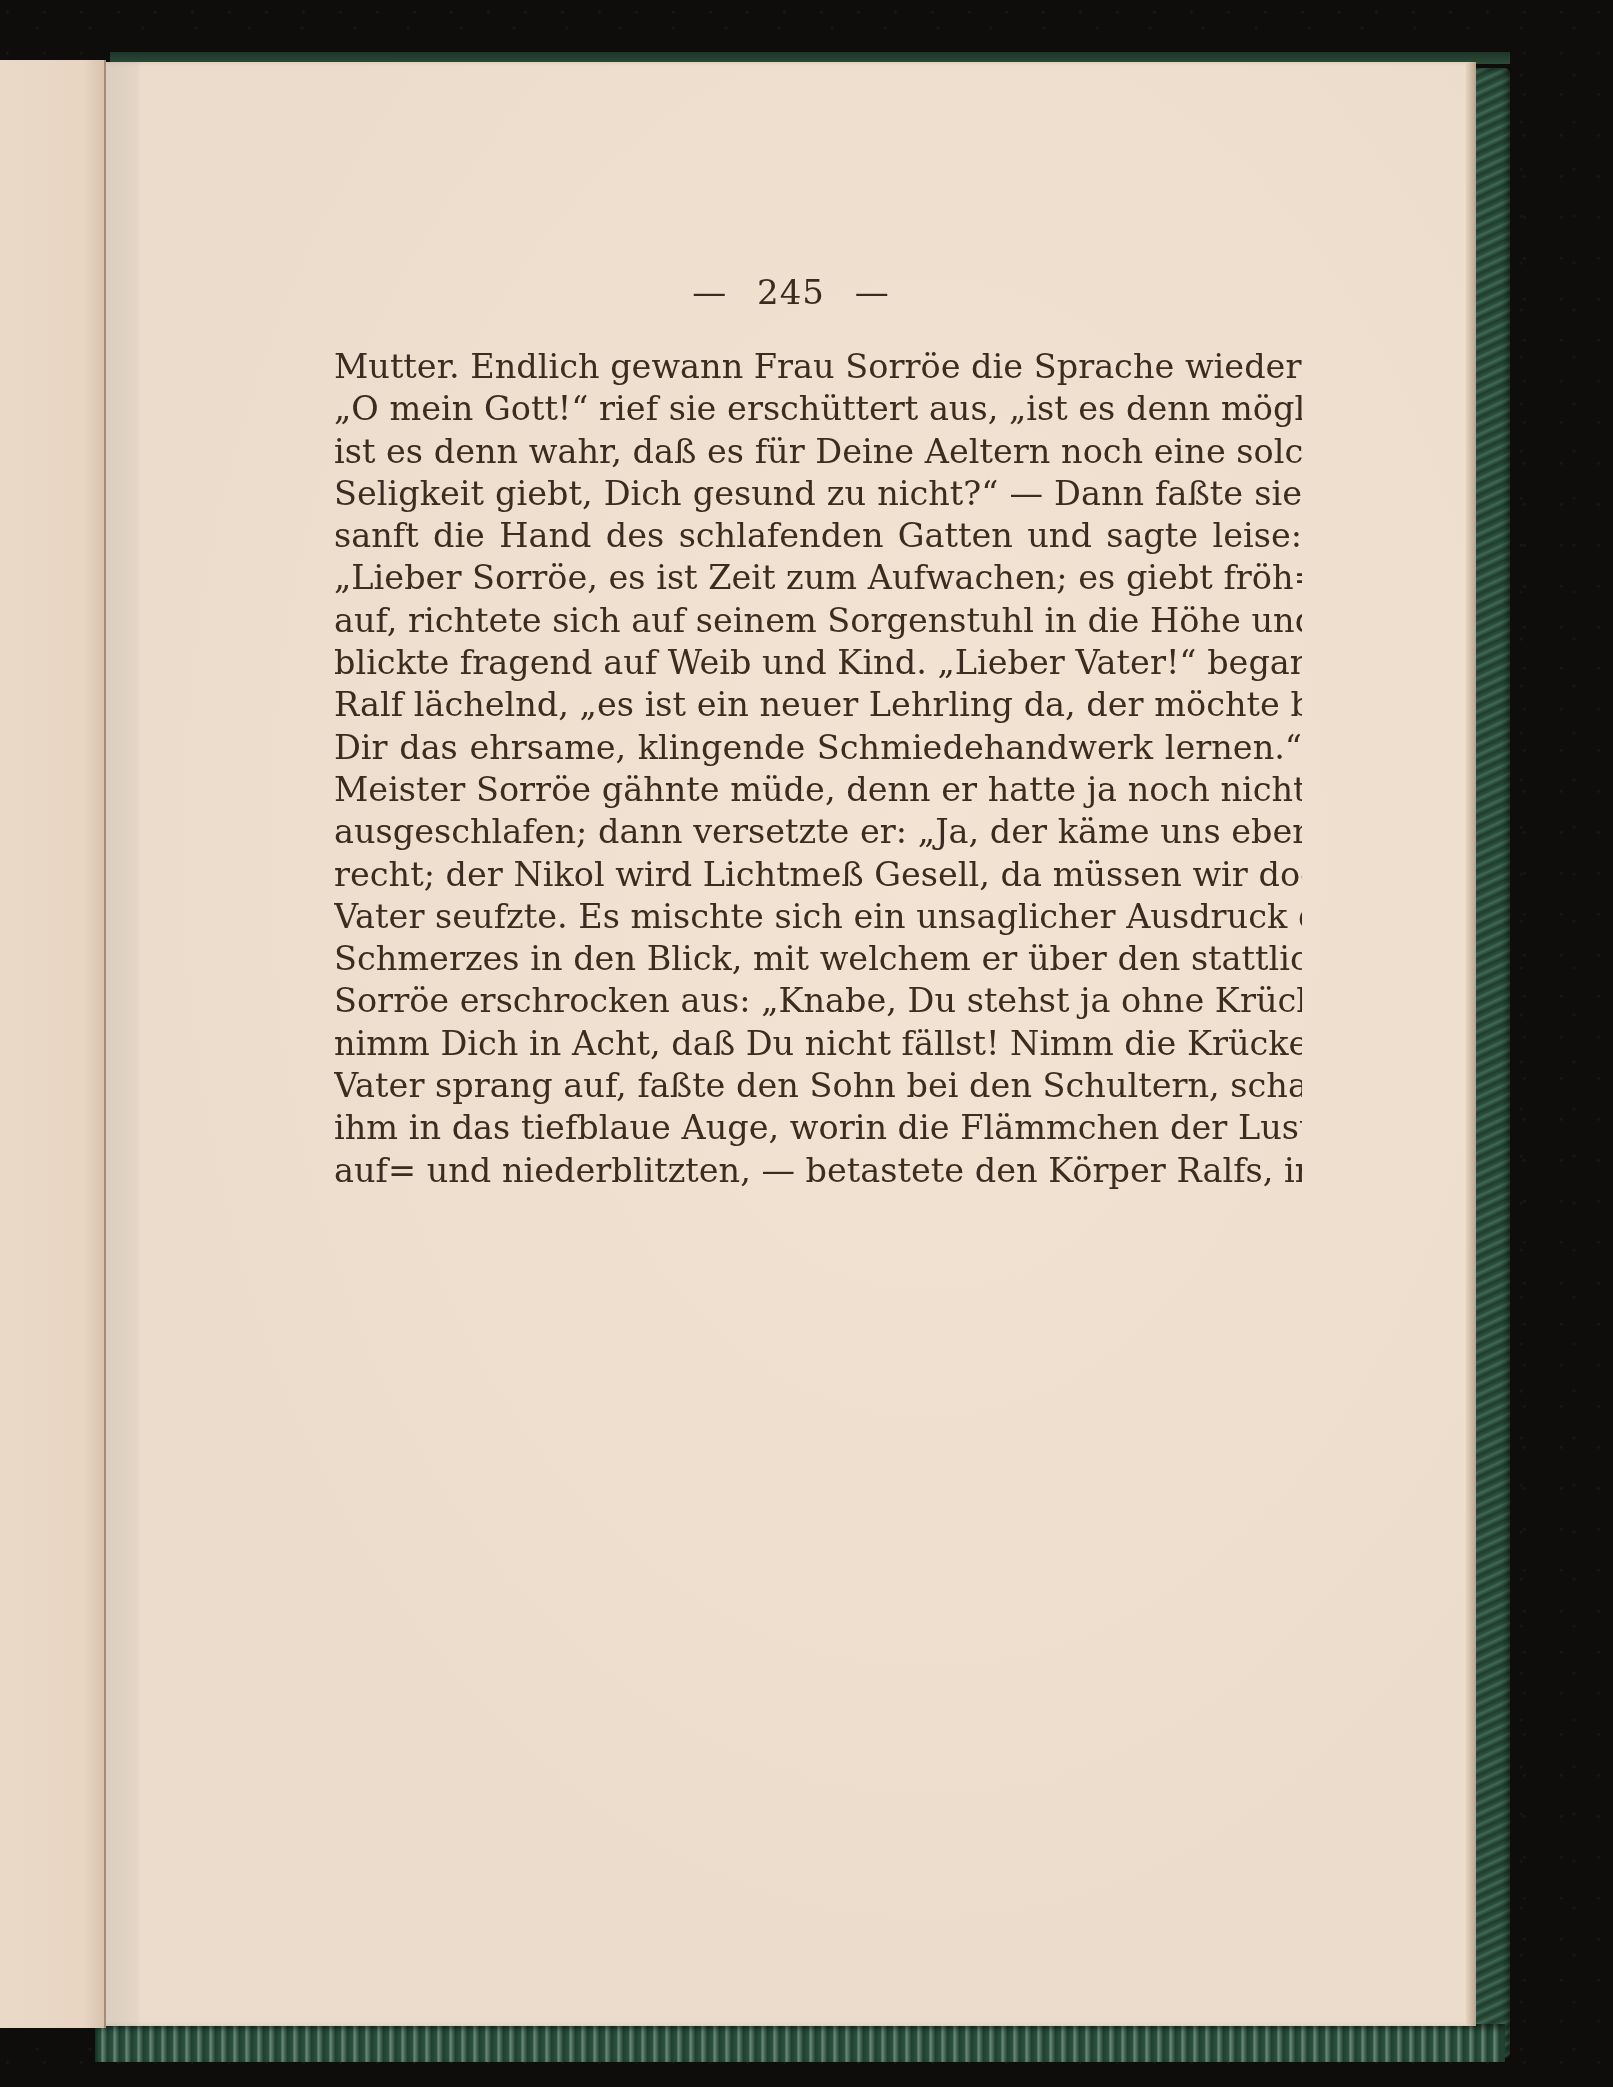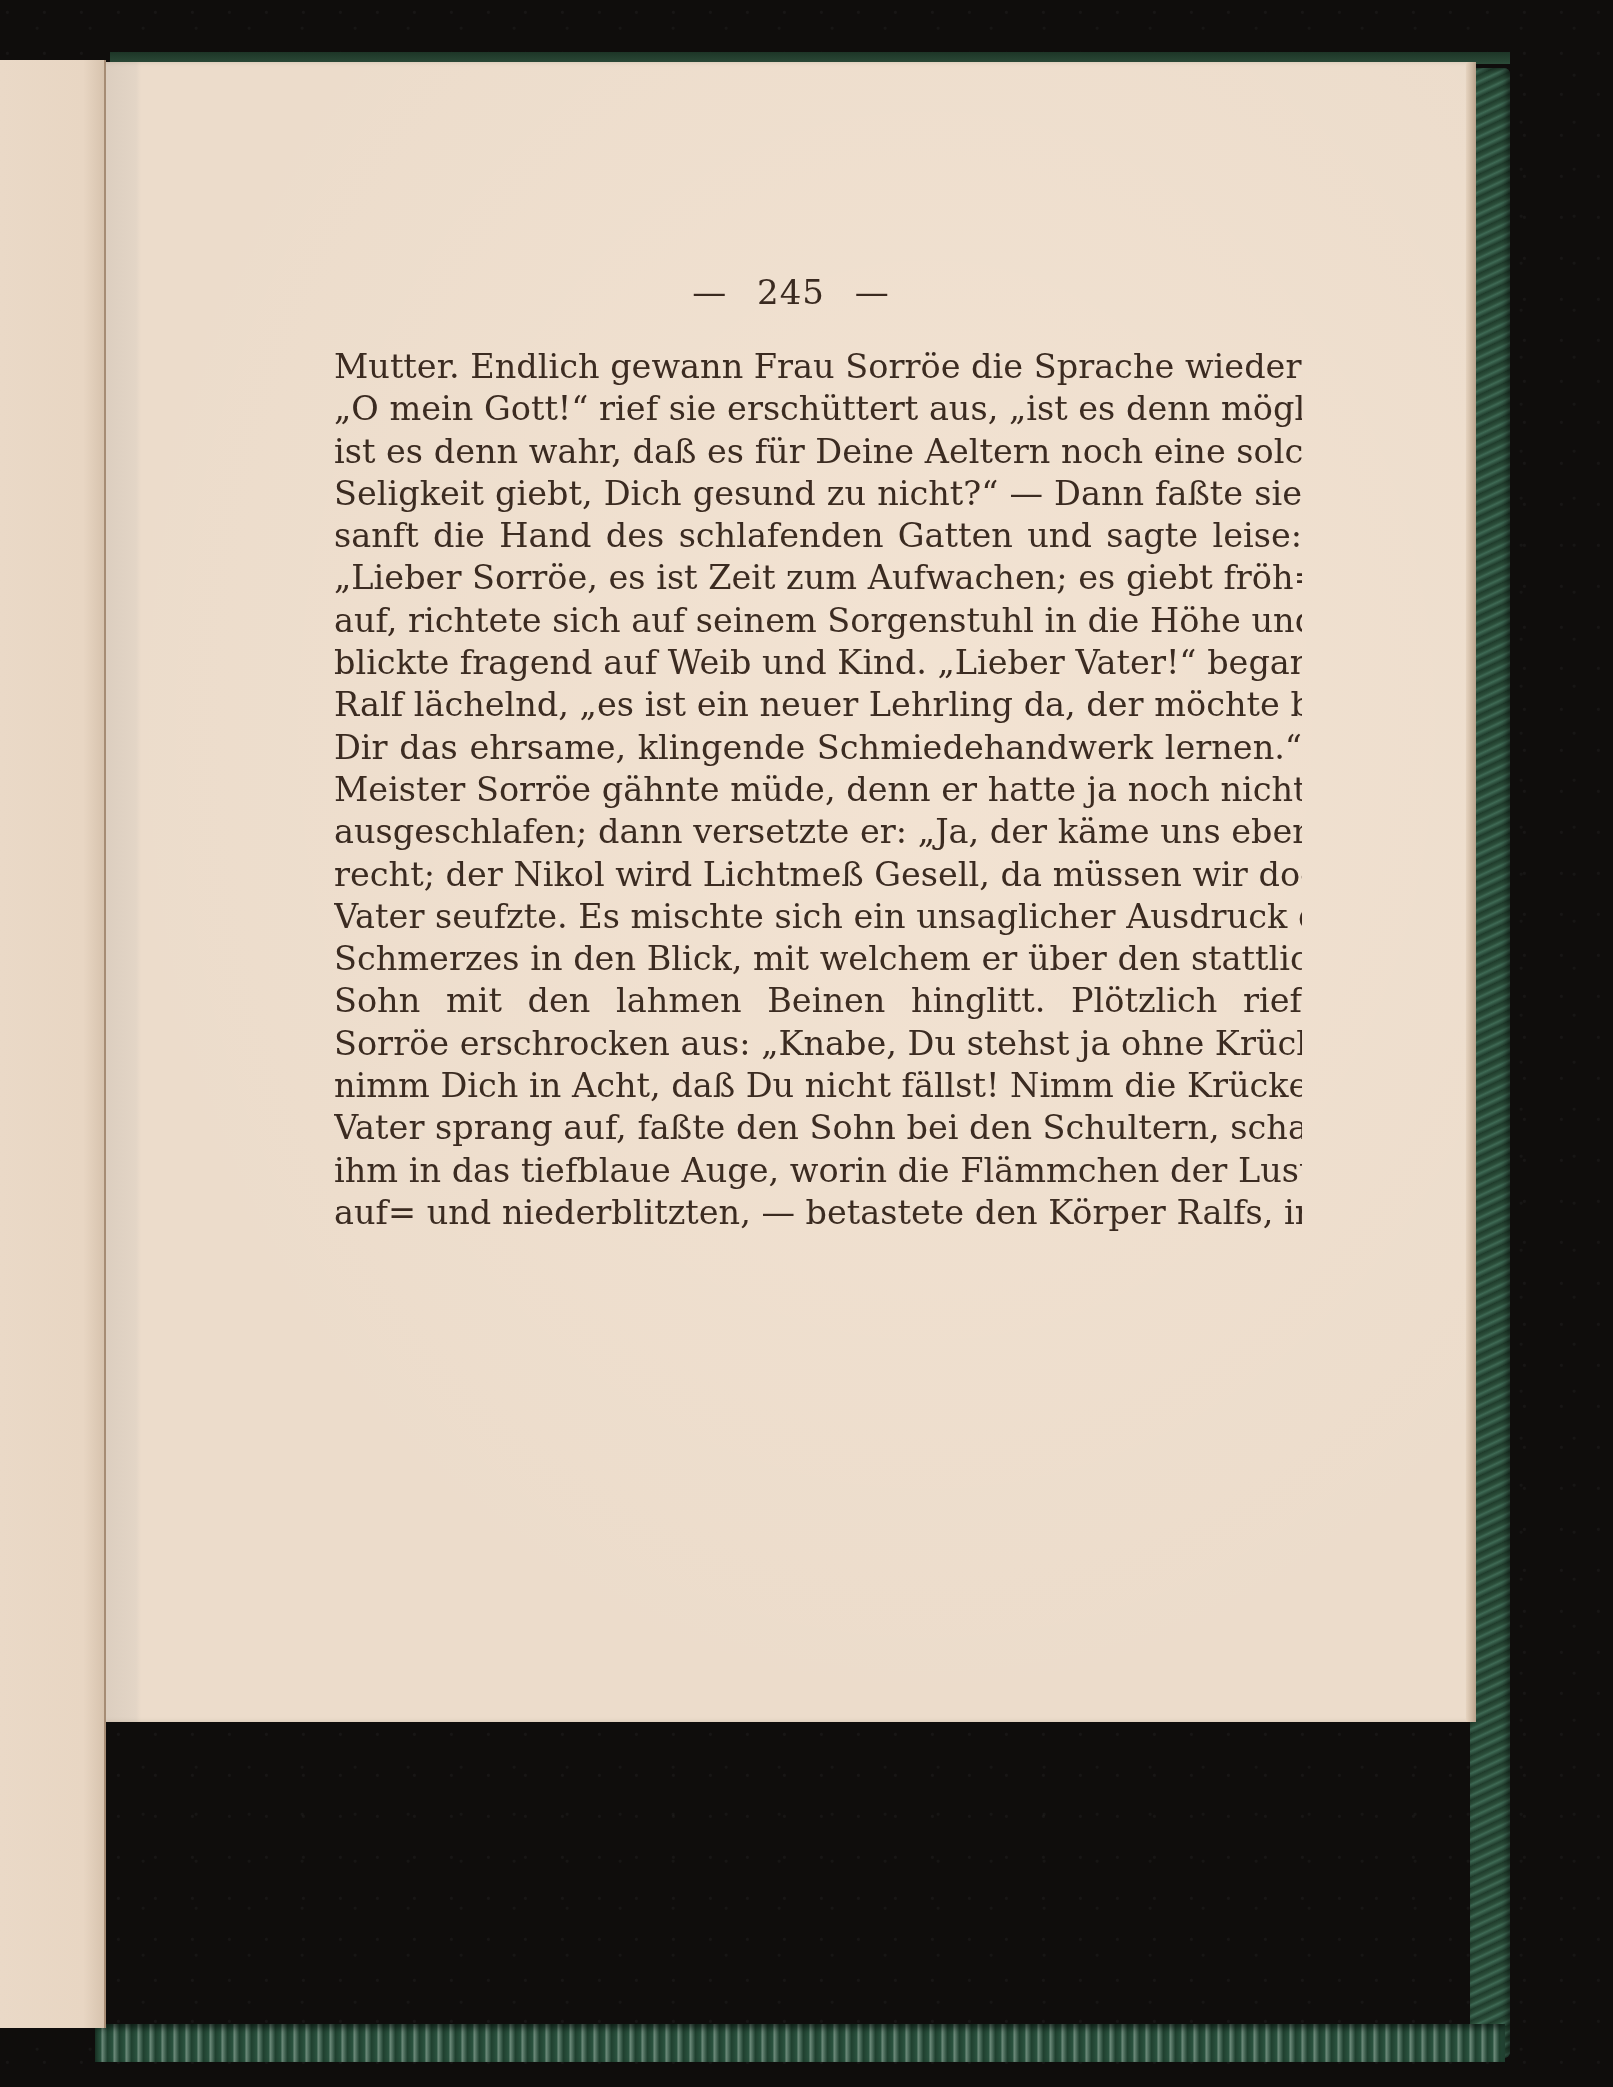--- a/index.html
+++ b/index.html
@@ -64,21 +64,21 @@
       background: linear-gradient(90deg, #ead9c7 0%, #e8d6c3 80%, #d7c3ae 100%);
       border-right: 2px solid #a68c74;
     }
 
     
     .page-right {
       position: absolute;
       left: 106px;
       top: 62px;
       width: 1370px;
-      height: 1660px;
+      height: 1964px;
       background: #ecdccb;
       background-image:
         linear-gradient(90deg, rgba(190,180,170,0.35) 0px, rgba(200,192,182,0.25) 30px, rgba(236,220,203,0) 35px),
         radial-gradient(ellipse at 60% 40%, rgba(255,240,225,0.35), rgba(0,0,0,0) 70%);
       box-shadow: inset -6px 0 4px rgba(120,100,80,0.25);
     }
     .page-right::after {
       content: "";
       position: absolute;
       right: 0;
@@ -142,20 +142,19 @@
     <span class="text-line">„Lieber Sorröe, es ist Zeit zum Aufwachen; es giebt fröh=</span>
     <span class="text-line">auf, richtete sich auf seinem Sorgenstuhl in die Höhe und</span>
     <span class="text-line">blickte fragend auf Weib und Kind. „Lieber Vater!“ begann</span>
     <span class="text-line">Ralf lächelnd, „es ist ein neuer Lehrling da, der möchte bei</span>
     <span class="text-line">Dir das ehrsame, klingende Schmiedehandwerk lernen.“</span>
     <span class="text-line">Meister Sorröe gähnte müde, denn er hatte ja noch nicht</span>
     <span class="text-line">ausgeschlafen; dann versetzte er: „Ja, der käme uns eben</span>
     <span class="text-line">recht; der Nikol wird Lichtmeß Gesell, da müssen wir doch</span>
     <span class="text-line">Vater seufzte. Es mischte sich ein unsaglicher Ausdruck des</span>
     <span class="text-line">Schmerzes in den Blick, mit welchem er über den stattlichen</span>
-    <span class="text-line">Sohn mit den lahmen Beinen hinglitt. Plötzlich rief</span>
     <span class="text-line">Sorröe erschrocken aus: „Knabe, Du stehst ja ohne Krücken;</span>
     <span class="text-line">nimm Dich in Acht, daß Du nicht fällst! Nimm die Krücken,</span>
     <span class="text-line">Vater sprang auf, faßte den Sohn bei den Schultern, schaute</span>
     <span class="text-line">ihm in das tiefblaue Auge, worin die Flämmchen der Lust</span>
     <span class="text-line last">auf= und niederblitzten, — betastete den Körper Ralfs, indem er</span>
   </div>
 </div>
 
 </body></html>

